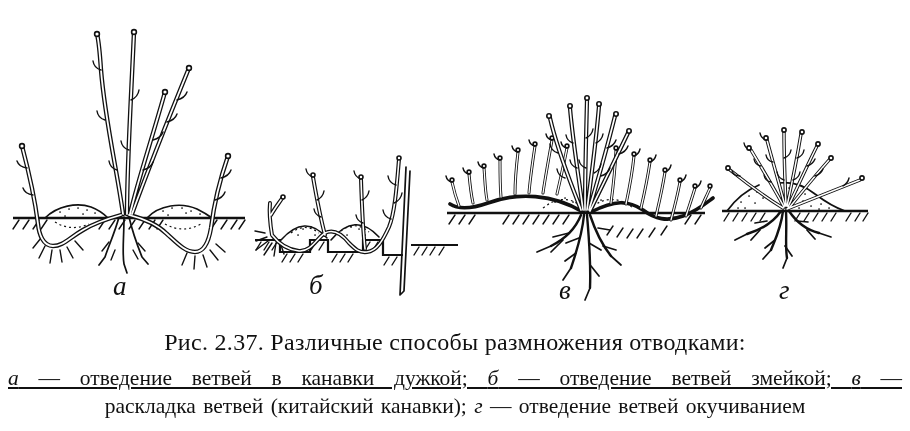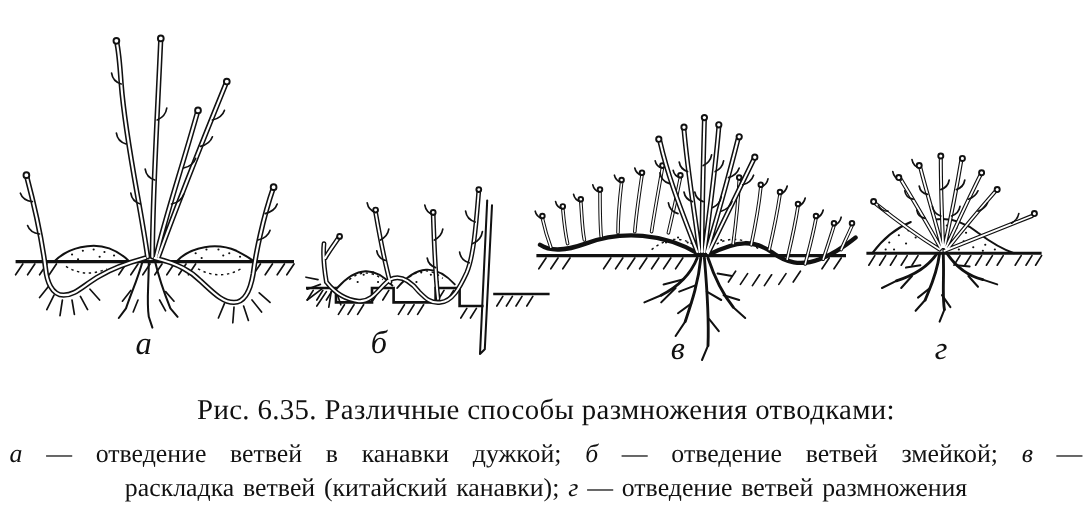--- a/index.html
+++ b/index.html
@@ -4,21 +4,21 @@
 <style>
   html,body{margin:0;padding:0;background:#fff;}
   .page{position:relative;width:910px;height:431px;background:#ffffff;overflow:hidden;
         font-family:"Liberation Serif",serif;color:#111;}
   .panel{position:absolute;}
   .panel-label{position:absolute;font-style:italic;font-size:27px;line-height:1;
         font-family:"Liberation Serif",serif;color:#111;}
   .cap-title{position:absolute;top:329px;left:0;width:910px;text-align:center;
         font-size:24px;letter-spacing:.3px;}
   .cap-line2{position:absolute;top:366px;left:8px;width:894px;font-size:21.5px;
-        text-align:justify;text-align-last:justify;word-spacing:3px;}
+        text-align:justify;text-align-last:justify;word-spacing:3px;text-decoration:underline;}
   .cap-line3{position:absolute;top:394px;left:0;width:910px;text-align:center;
         font-size:21.5px;word-spacing:2px;}
   .cap-i{font-style:italic;}
   
   .o{stroke:#111;fill:none;stroke-linecap:round;stroke-linejoin:round;}
   .w45{stroke-width:4.4;} .w36{stroke-width:3.4;} .w30{stroke-width:3;}
   .in{stroke:#fff;fill:none;stroke-linecap:round;stroke-linejoin:round;stroke-width:1.8;}
   .in2{stroke:#fff;fill:none;stroke-linecap:round;stroke-linejoin:round;stroke-width:1.3;}
   .thin{stroke:#111;stroke-width:1.4;fill:none;stroke-linecap:round;}
   .gnd{stroke:#111;stroke-width:2.6;fill:none;}
@@ -255,19 +255,19 @@
       <circle class="bud" cx="126" cy="40" r="2.1"></circle>
         <circle class="bud" cx="157" cy="60" r="2.1"></circle>
     </g>
   </svg>
 
   <div class="panel-label" style="left:113px;top:273px">а</div>
   <div class="panel-label" style="left:309px;top:272px">б</div>
   <div class="panel-label" style="left:559px;top:277px">в</div>
   <div class="panel-label" style="left:779px;top:277px">г</div>
 
-  <div class="cap-title">Рис. 6.35. Различные способы размножения отводками:</div>
+  <div class="cap-title">Рис. 2.37. Различные способы размножения отводками:</div>
 
   <div class="cap-line2"><span class="cap-i">а</span><span> — отведение ветвей в канавки дужкой; </span><span class="cap-i">б</span><span> — отведение ветвей змейкой; </span><span class="cap-i">в</span><span> —</span></div>
 
-  <div class="cap-line3"><span>раскладка ветвей (китайский канавки); </span><span class="cap-i">г</span><span> — отведение ветвей размножения</span></div>
+  <div class="cap-line3"><span>раскладка ветвей (китайский канавки); </span><span class="cap-i">г</span><span> — отведение ветвей окучиванием</span></div>
 
 </div>
 
 </body></html>

